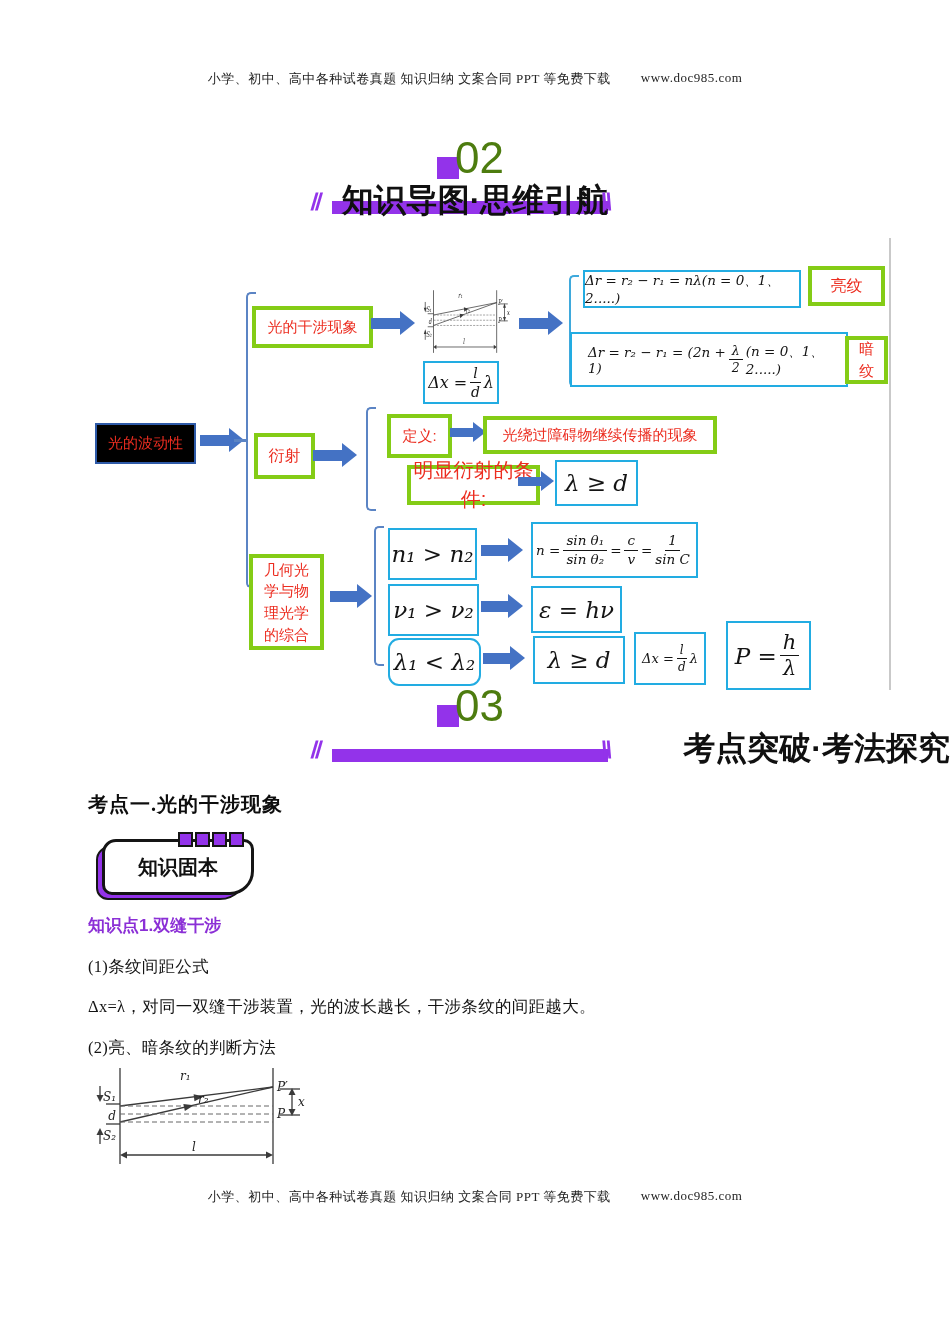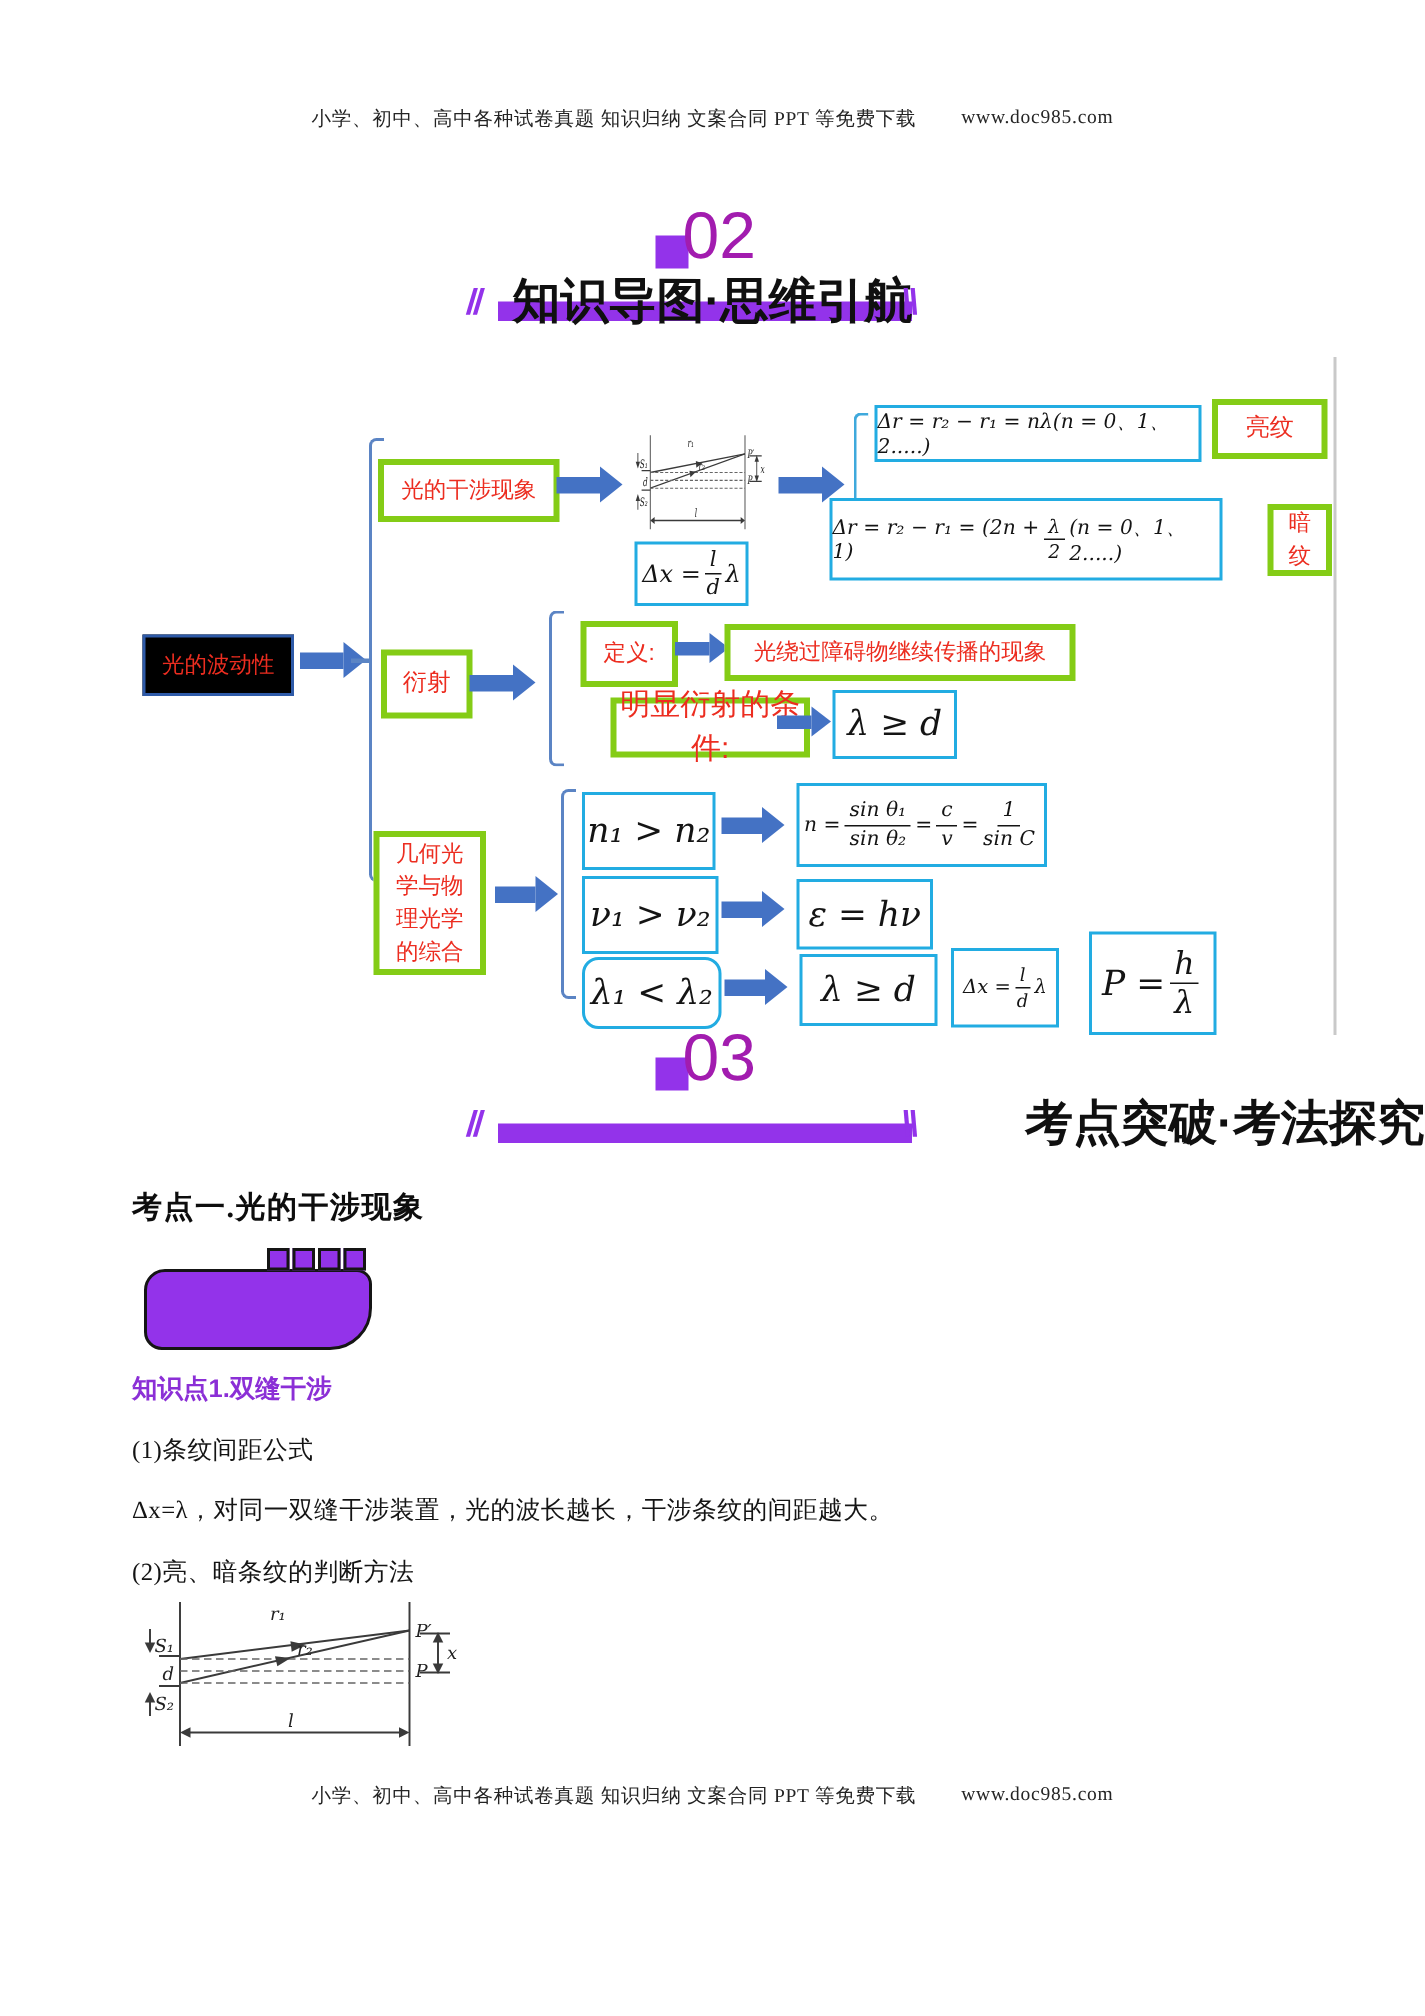--- a/index.html
+++ b/index.html
@@ -5,21 +5,21 @@
   html,body{margin:0;padding:0;background:#fff;}
   .page{position:relative;width:950px;height:1344px;background:#fff;overflow:hidden;
         font-family:"Liberation Serif",serif;color:#1a1a1a;}
   .abs{position:absolute;}
   
   .hf{left:0;right:0;display:flex;justify-content:center;gap:30px;
       font-size:13px;color:#242424;letter-spacing:0.5px;}
   
   .secsq{width:22px;height:22px;background:#9333EA;z-index:0;}
   .secnum{font-family:"Liberation Sans",sans-serif;font-size:44px;font-weight:500;
-          color:#a21caf;z-index:1;line-height:1;}
+          color:#4d7c0f;z-index:1;line-height:1;}
   .sectitle{left:0;right:0;text-align:center;font-family:"Liberation Sans",sans-serif;
             font-size:32px;font-weight:bold;color:#101010;z-index:2;line-height:1;}
   .tbar{height:13px;background:#9333EA;z-index:1;}
   .slash{font-family:"Liberation Sans",sans-serif;font-size:24px;font-weight:bold;
          color:#9333EA;letter-spacing:-2px;z-index:2;transform:skewX(-6deg);}
   
   .bluebox{border:2px solid #2E5AA8;color:#EC2D20;background:#000000;display:flex;
            align-items:center;justify-content:center;
            font-family:"Liberation Sans",sans-serif;font-size:15px;}
   .obox{border:4px solid #84cc16;color:#EC2D20;background:#fff;display:flex;
@@ -147,21 +147,21 @@
 
   <div class="abs barrow" style="left:519px;top:311px;width:44px;">
       <span class="shaft"></span>
       <span class="head"></span>
     </div>
   <div class="abs brk cy" style="left:569px;top:275px;height:108px;"></div>
 
   <div class="abs cbox" style="left:583px;top:270px;width:214px;height:34px;font-size:13.5px;">Δr = r₂ − r₁ = nλ(n = 0、1、2.....)</div>
   <div class="abs obox" style="left:808px;top:266px;width:69px;height:32px;font-size:16px;">亮纹</div>
 
-  <div class="abs cbox" style="left:553px;top:332px;width:258px;height:51px;font-size:13.5px;">
+  <div class="abs cbox" style="left:570px;top:332px;width:258px;height:51px;font-size:13.5px;padding-left:16px;">
     <span>Δr = r₂ − r₁ = (2n + 1)</span>
     <span class="frac" style="font-size:12.5px;">
         <span class="fn">λ</span>
         <span class="fd">2</span>
       </span>
     <span>(n = 0、1、2.....)</span>
   </div>
   <div class="abs obox" style="left:845px;top:336px;width:43px;height:48px;font-size:15px;padding:0 10px;box-sizing:border-box;">暗纹</div>
 
   <div class="abs obox" style="left:254px;top:433px;width:53px;height:38px;font-size:16px;">衍射</div>
@@ -249,20 +249,21 @@
   <div class="abs secsq" style="left:437px;top:705px;"></div>
   <div class="abs secnum" style="left:455px;top:684px;">03</div>
   <div class="abs tbar" style="left:332px;top:749px;width:276px;"></div>
   <div class="abs sectitle" style="top:732px;text-align:right;">考点突破·考法探究</div>
   <div class="abs slash" style="left:311px;top:736px;">//</div>
   <div class="abs slash" style="left:601px;top:736px;">\\</div>
 
   <div class="abs h2k" style="left:88px;top:791px;">考点一.光的干涉现象</div>
 
   <div class="abs badge-under" style="left:96px;top:846px;width:148px;height:50px;"></div>
+  <div class="abs badge" style="left:102px;top:839px;width:146px;height:50px;">知识固本</div>
   <div class="abs badge-sq" style="left:178px;top:832px;"></div>
   <div class="abs badge-sq" style="left:195px;top:832px;"></div>
   <div class="abs badge-sq" style="left:212px;top:832px;"></div>
   <div class="abs badge-sq" style="left:229px;top:832px;"></div>
 
   <div class="abs pointt" style="left:88px;top:914px;">知识点1.双缝干涉</div>
   <div class="abs para" style="left:88px;top:956px;">(1)条纹间距公式</div>
   <div class="abs para" style="left:88px;top:996px;">Δx=λ，对同一双缝干涉装置，光的波长越长，干涉条纹的间距越大。</div>
   <div class="abs para" style="left:88px;top:1037px;">(2)亮、暗条纹的判断方法</div>
 

